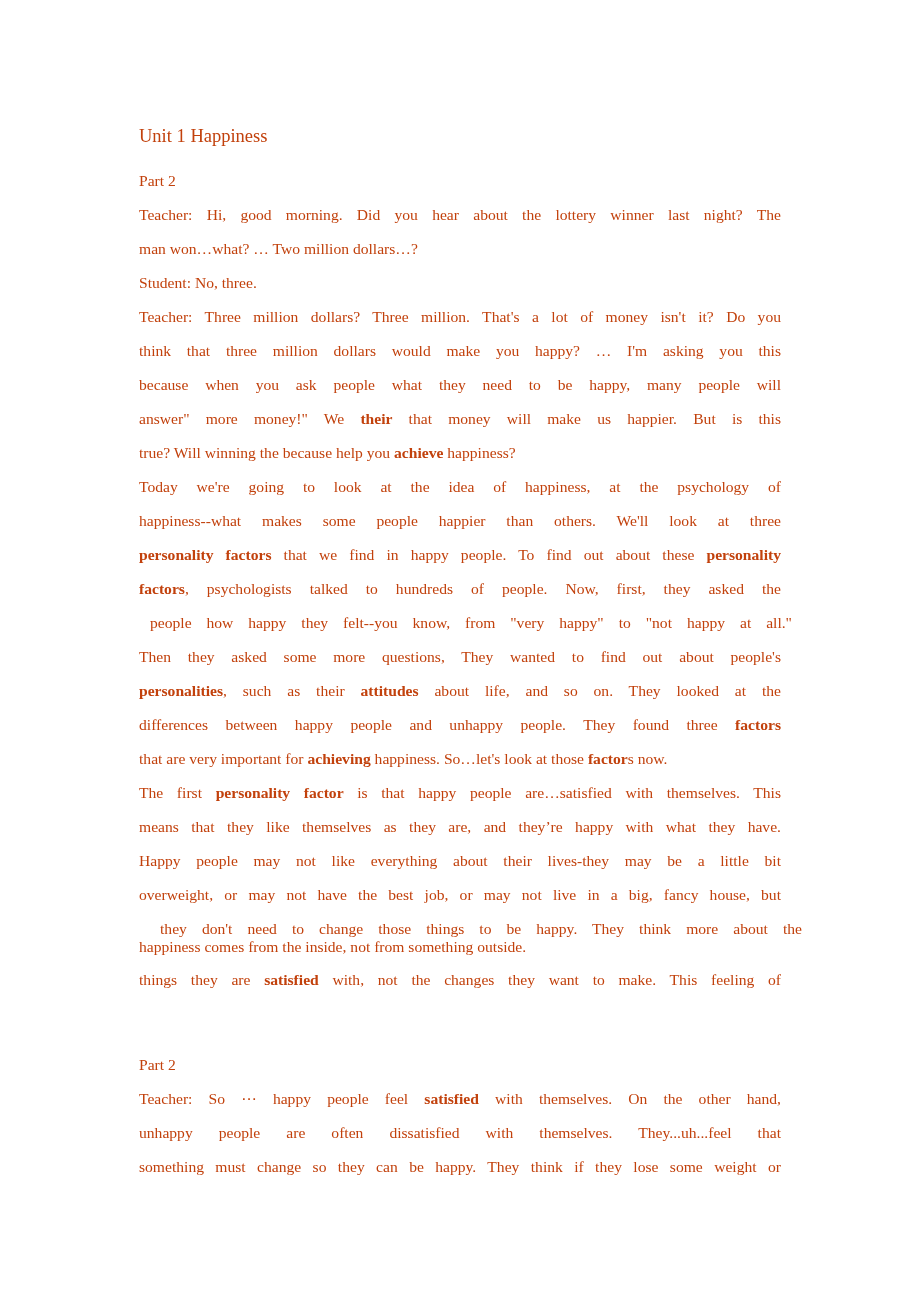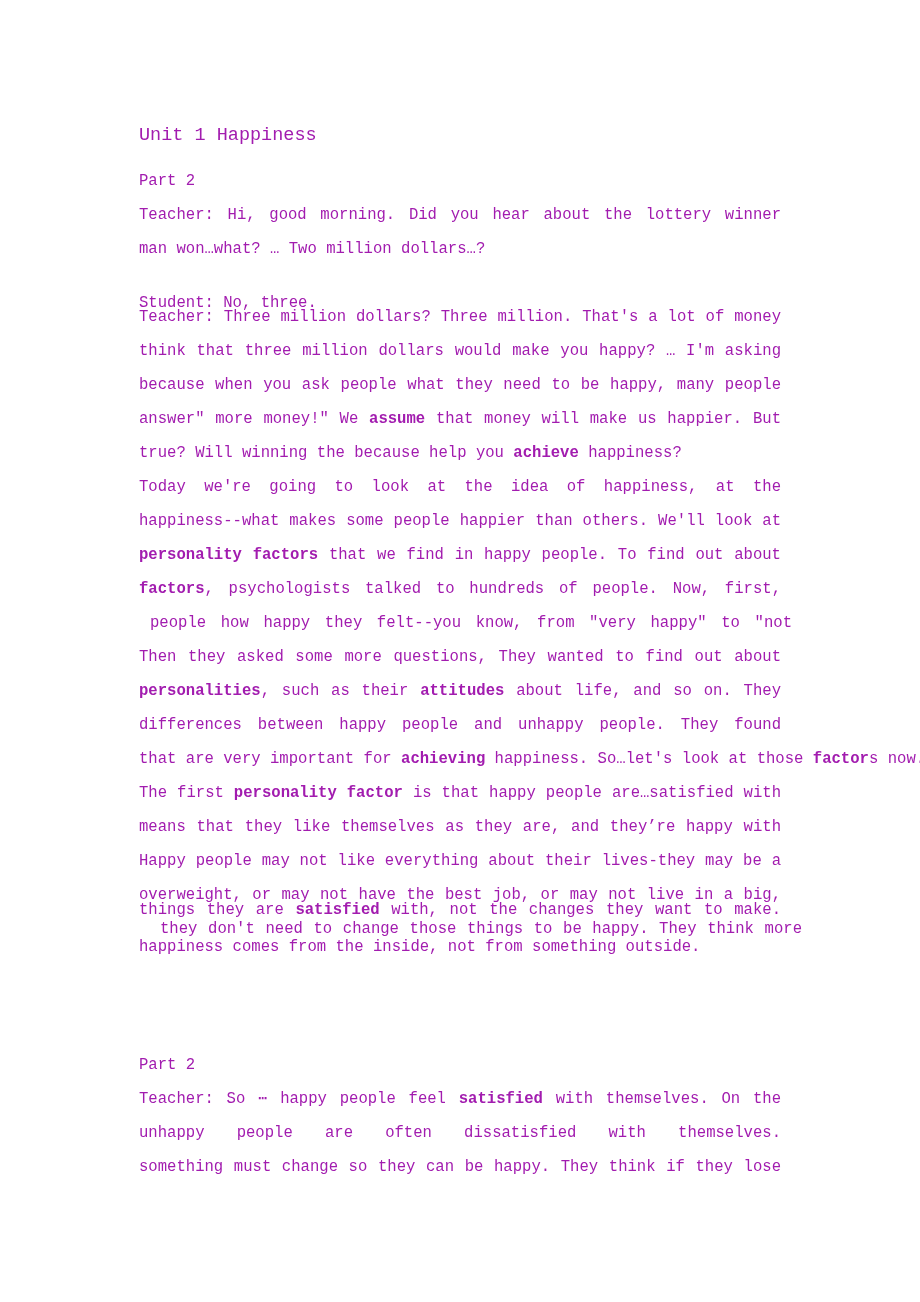--- a/index.html
+++ b/index.html
@@ -1,56 +1,56 @@
 <!DOCTYPE html>
 <html><head>
 <meta charset="utf-8">
 <style>
   html, body { margin:0; padding:0; background:#ffffff; }
   body { width:920px; height:1302px; position:relative; overflow:hidden; }
   .page { position:absolute; left:139px; top:0; width:642px; }
   .line {
     position:absolute; left:0; width:642px; height:24px;
-    font-family:Liberation Mono, monospace; font-size:15.6px; color:#a21caf;
+    font-family:Liberation Serif, serif; font-size:15.6px; color:#c2410c;
     white-space:nowrap; line-height:24px;
   }
   .just { text-align:justify; text-align-last:justify; }
   .title { font-size:18.5px; }
   b { font-weight:bold; }
 </style>
 </head>
 <body>
 
 <div class="page">
   <div class="line title" style="top:124px">Unit 1  Happiness</div>
   <div class="line" style="top:169px">Part 2</div>
   <div id="part1">
       <div class="line just" style="top: 203px; white-space: normal; overflow: hidden;"><span>Teacher: Hi, good morning. Did you hear about the lottery winner last night? The</span></div>
       <div class="line" style="top: 237px;"><span>man won…what? … Two million dollars…?</span></div>
-      <div class="line" style="top: 271px; margin-top: 20px;"><span>Student: No, three.</span></div>
+      <div class="line" style="top: 271px;"><span>Student: No, three.</span></div>
       <div class="line just" style="top: 305px; white-space: normal; overflow: hidden;"><span>Teacher: Three million dollars? Three million. That's a lot of money isn't it? Do you</span></div>
       <div class="line just" style="top: 339px; white-space: normal; overflow: hidden;"><span>think that three million dollars would make you happy? … I'm asking you this</span></div>
       <div class="line just" style="top: 373px; white-space: normal; overflow: hidden;"><span>because when you ask people what they need to be happy, many people will</span></div>
-      <div class="line just" style="top: 407px; white-space: normal; overflow: hidden;"><span>answer" more money!" We </span><b>assume</b><span> that money will make us happier. But is this</span></div>
+      <div class="line just" style="top: 407px; white-space: normal; overflow: hidden;"><span>answer" more money!" We </span><b>their</b><span> that money will make us happier. But is this</span></div>
       <div class="line" style="top: 441px;"><span>true? Will winning the because help you </span><b>achieve</b><span> happiness?</span></div>
       <div class="line just" style="top: 475px; white-space: normal; overflow: hidden;"><span>Today we're going to look at the idea of happiness, at the psychology of</span></div>
       <div class="line just" style="top: 509px; white-space: normal; overflow: hidden;"><span>happiness--what makes some people happier than others. We'll look at three</span></div>
       <div class="line just" style="top: 543px; white-space: normal; overflow: hidden;"><b>personality factors</b><span> that we find in happy people. To find out about these </span><b>personality</b></div>
       <div class="line just" style="top: 577px; white-space: normal; overflow: hidden;"><b>factors</b><span>, psychologists talked to hundreds of people. Now, first, they asked the</span></div>
       <div class="line just" style="top: 611px; white-space: normal; overflow: hidden; margin-left: 11px;"><span>people how happy they felt--you know, from "very happy" to "not happy at all."</span></div>
       <div class="line just" style="top: 645px; white-space: normal; overflow: hidden;"><span>Then they asked some more questions, They wanted to find out about people's</span></div>
       <div class="line just" style="top: 679px; white-space: normal; overflow: hidden;"><b>personalities</b><span>, such as their </span><b>attitudes</b><span> about life, and so on. They looked at the</span></div>
       <div class="line just" style="top: 713px; white-space: normal; overflow: hidden;"><span>differences between happy people and unhappy people. They found three </span><b>factors</b></div>
       <div class="line" style="top: 747px;"><span>that are very important for </span><b>achieving</b><span> happiness. So…let's look at those </span><b>factor</b><span>s now.</span></div>
       <div class="line just" style="top: 781px; white-space: normal; overflow: hidden;"><span>The first </span><b>personality factor</b><span> is that happy people are…satisfied with themselves. This</span></div>
       <div class="line just" style="top: 815px; white-space: normal; overflow: hidden;"><span>means that they like themselves as they are, and they’re happy with what they have.</span></div>
       <div class="line just" style="top: 849px; white-space: normal; overflow: hidden;"><span>Happy people may not like everything about their lives-they may be a little bit</span></div>
       <div class="line just" style="top: 883px; white-space: normal; overflow: hidden;"><span>overweight, or may not have the best job, or may not live in a big, fancy house, but</span></div>
       <div class="line just" style="top: 917px; white-space: normal; overflow: hidden; margin-left: 21px;"><span>they don't need to change those things to be happy. They think more about the</span></div>
-      <div class="line just" style="top: 898px; white-space: normal; overflow: hidden;"><span>things they are </span><b>satisfied</b><span> with, not the changes they want to make. This feeling of</span></div>
+      <div class="line just" style="top: 968px; white-space: normal; overflow: hidden;"><span>things they are </span><b>satisfied</b><span> with, not the changes they want to make. This feeling of</span></div>
       <div class="line" style="top: 935px;"><span>happiness comes from the inside, not from something outside.</span></div>
     </div>
   <div class="line" style="top:1053px">Part 2</div>
   <div id="part2">
       <div class="line just" style="top: 1087px; white-space: normal; overflow: hidden;"><span>Teacher: So ⋯ happy people feel </span><b>satisfied</b><span> with themselves. On the other hand,</span></div>
       <div class="line just" style="top: 1121px; white-space: normal; overflow: hidden;"><span>unhappy people are often dissatisfied with themselves. They...uh...feel that</span></div>
       <div class="line just" style="top: 1155px; white-space: normal; overflow: hidden;"><span>something must change so they can be happy. They think if they lose some weight or</span></div>
     </div>
 </div>
 

